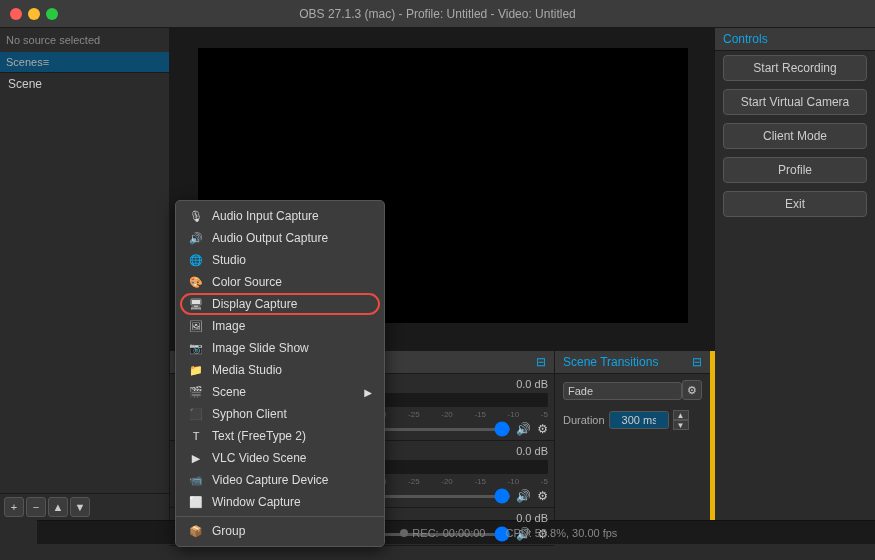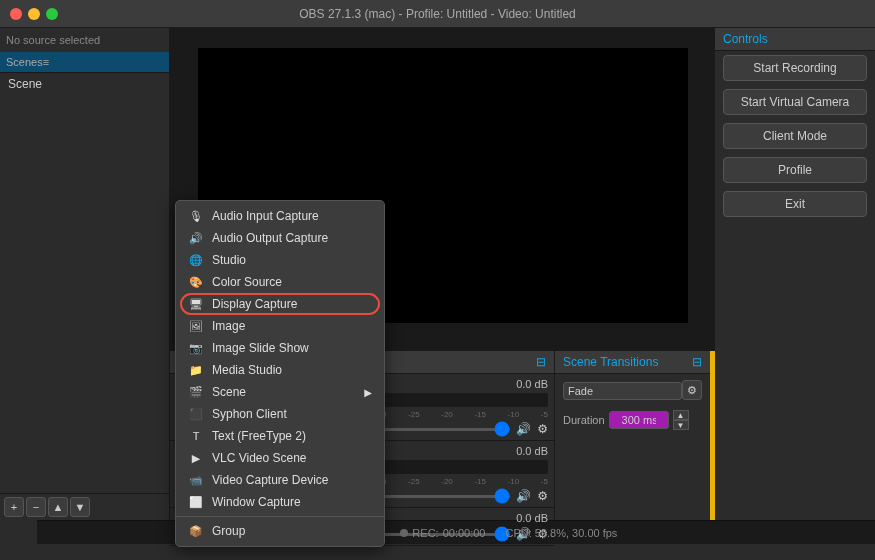--- a/index.html
+++ b/index.html
@@ -287,21 +287,21 @@
       color: #ccc;
     }
     .duration-row {
       display: flex;
       align-items: center;
       padding: 4px 8px;
       gap: 4px;
     }
     .duration-label { font-size: 11px; color: #aaa; }
     .duration-value {
-      background: #a21caf;
+      background: #0c4a6e;
       border: 1px solid #555;
       border-radius: 3px;
       color: #ccc;
       font-size: 11px;
       padding: 2px 12px;
       width: 60px;
     }
     .spin-btns {
       display: flex;
       flex-direction: column;

